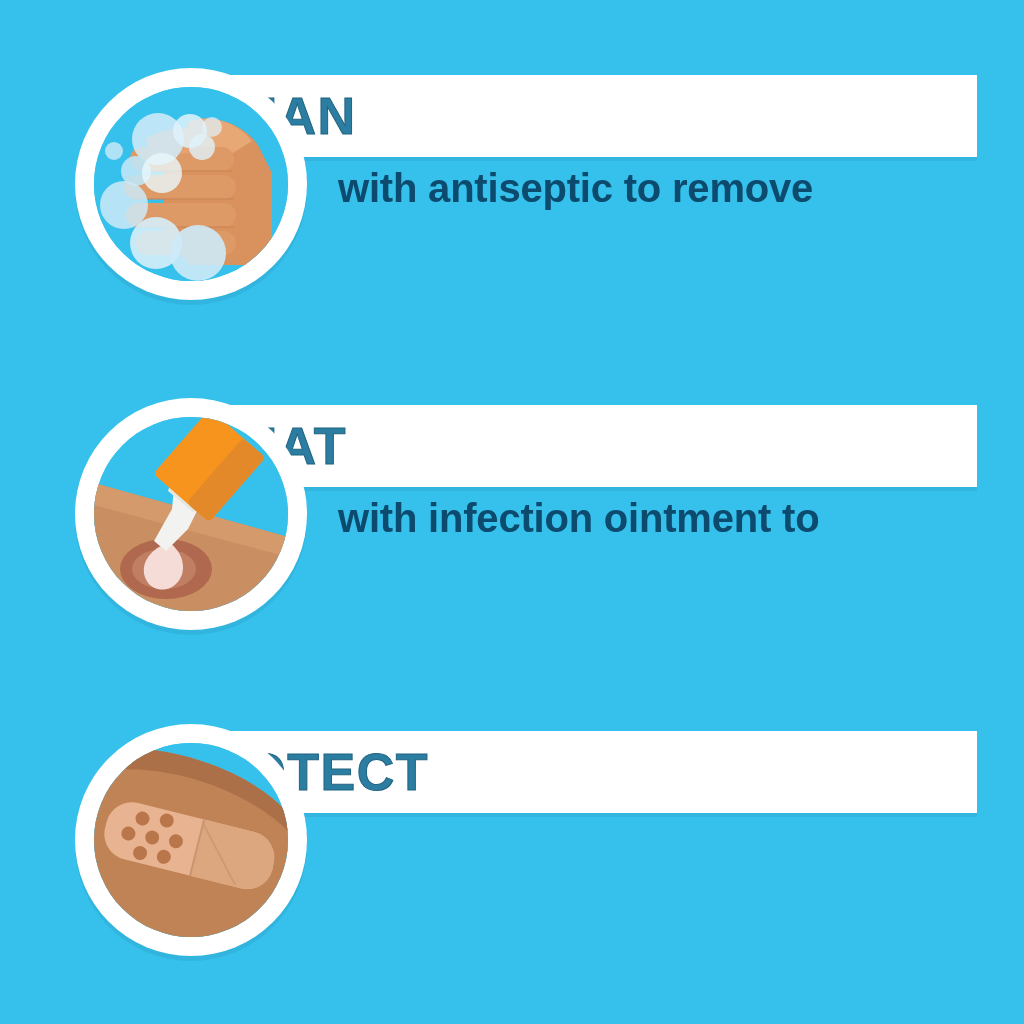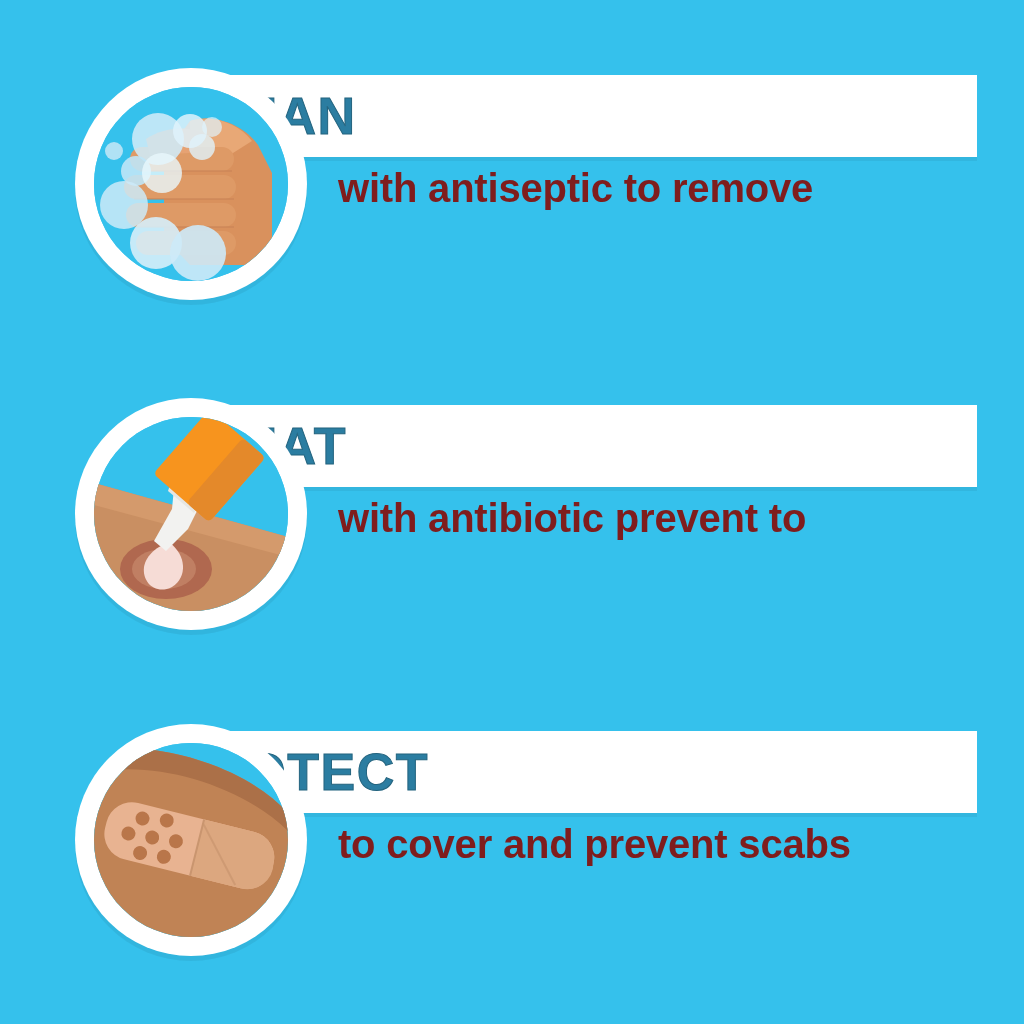--- a/index.html
+++ b/index.html
@@ -41,21 +41,21 @@
     z-index:3;
     white-space:nowrap;
   }
 
   
   .body-text {
     position:absolute;
     left:338px;
     top:105px;
     width:650px;
-    color:#7f1d1d;
+    color:#0c4a6e;
     font-size:40px;
     font-weight:bold;
     line-height:46px;
     letter-spacing:-0.2px;
     z-index:2;
   }
   .body-text .ln { display:block; }
 
   
   .circle-wrap {
@@ -164,21 +164,21 @@
             <rect x="76" y="10" width="74" height="86" rx="5" fill="#f7941e"></rect>
             <rect x="120" y="10" width="30" height="86" rx="5" fill="#e4892a"></rect>
           </g>
         </svg>
       </div>
     </div>
 
     <div class="banner-title">TREAT</div>
 
     <div class="body-text">
-      <span class="ln">with antibiotic prevent to</span>
+      <span class="ln">with infection ointment to</span>
     </div>
   </div>
 
   <div class="step step-3">
 
     <div class="banner"></div>
 
     <div class="circle-wrap">
       <div class="circle-ring"></div>
       <div class="circle-inner">
@@ -206,17 +206,16 @@
               <circle cx="74" cy="120" r="7"></circle>
             </g>
           </g>
         </svg>
       </div>
     </div>
 
     <div class="banner-title">PROTECT</div>
 
     <div class="body-text">
-      <span class="ln">to cover and prevent scabs</span>
     </div>
   </div>
 
 </div>
 
 </body></html>

